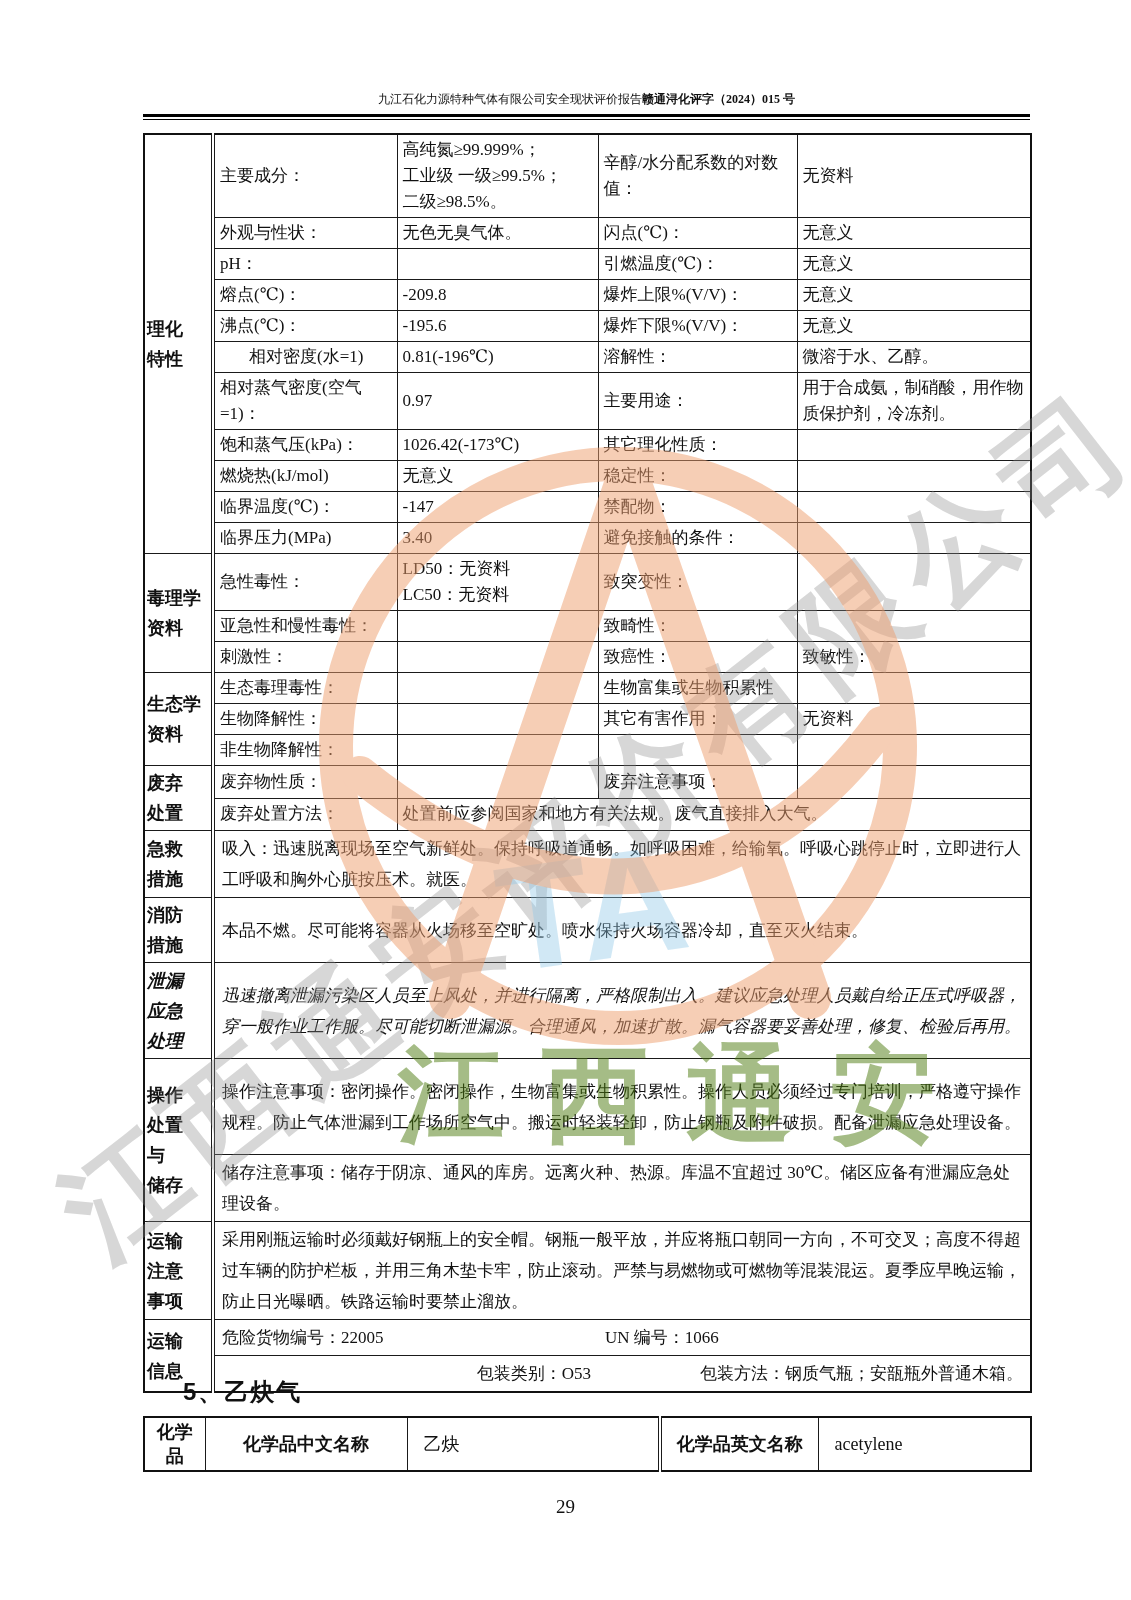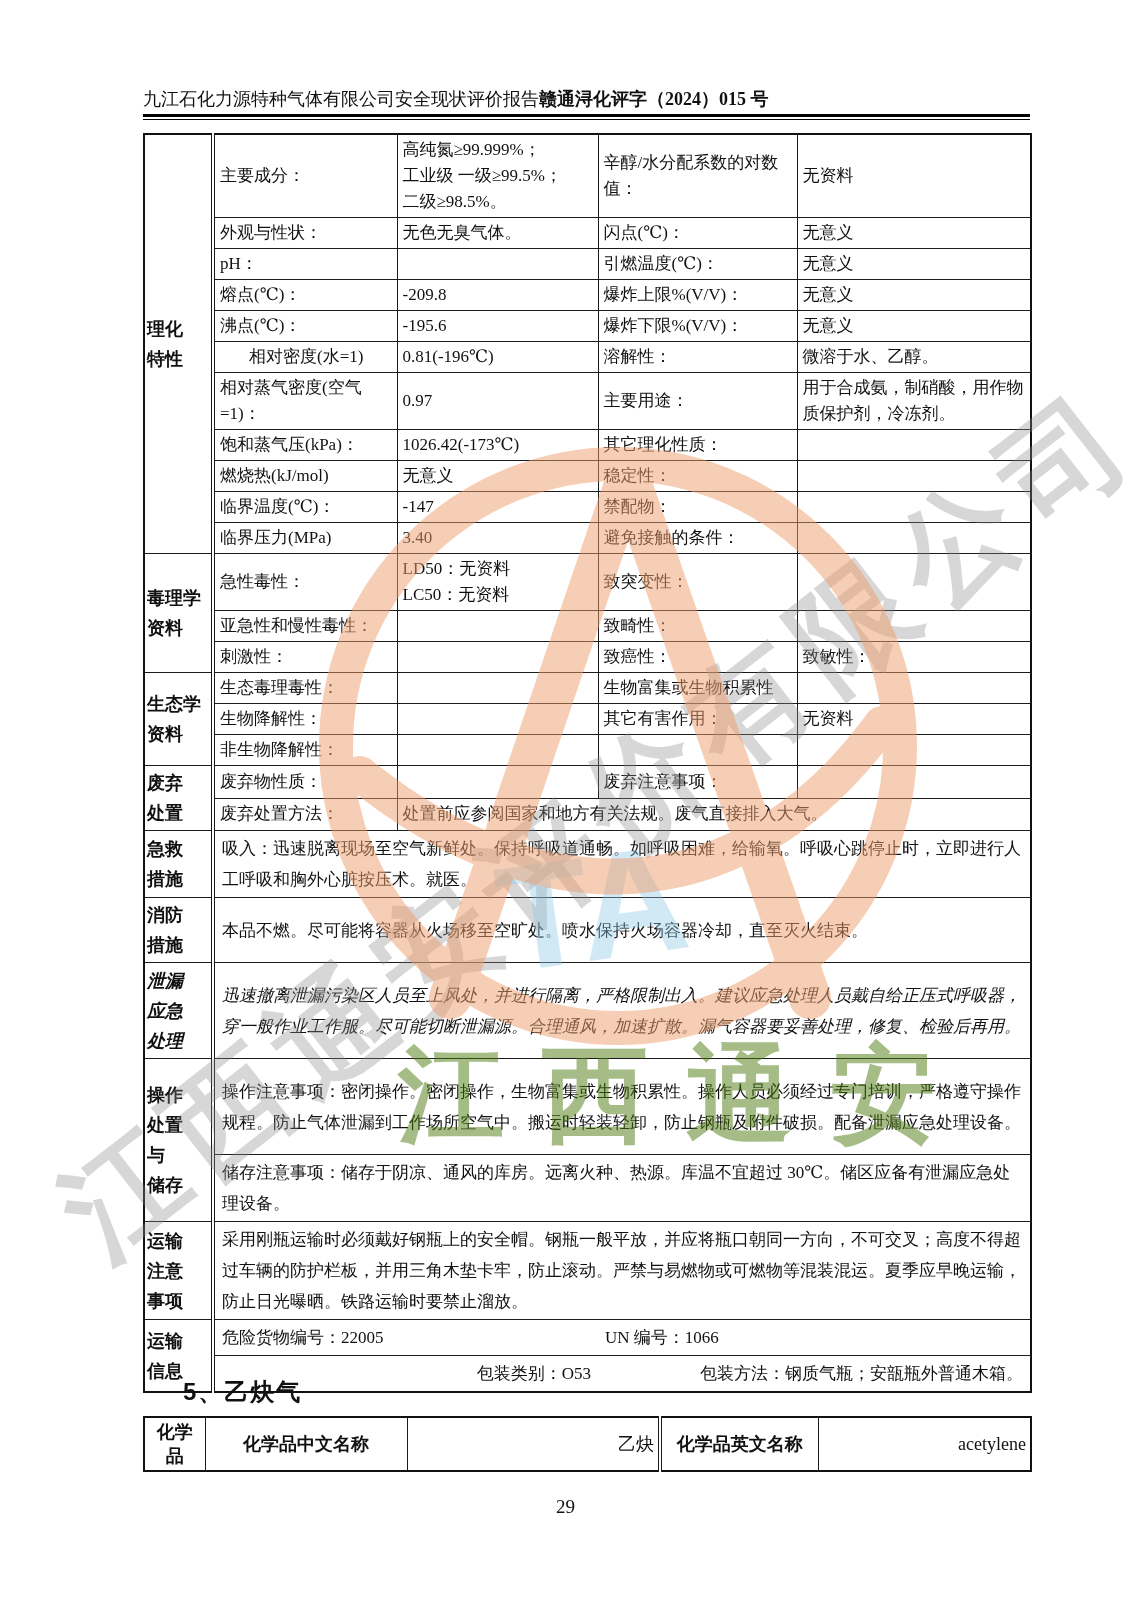--- a/index.html
+++ b/index.html
@@ -4,22 +4,22 @@
 <style>
   html,body { margin:0; padding:0; background:#e8e8e8; }
   .page {
     position:relative; width:1131px; height:1600px; margin:0 auto;
     background:#ffffff; overflow:hidden;
     font-family:"Liberation Serif","DejaVu Serif",serif; color:#111;
   }
   
   .header {
     position:absolute; top:88px; left:143px; width:887px;
-    display:flex; justify-content:flex-start; align-items:flex-end;
-    font-size:18px; line-height:22px;
+    display:flex; justify-content:center; align-items:flex-end;
+    font-size:12px; line-height:22px;
   }
   .doc-no { font-weight:bold; }
   .header-rule {
     position:absolute; top:114px; left:143px; width:887px; height:2px;
     border-top:3px solid #000; border-bottom:1px solid #000;
   }
   
   table.main {
     position:absolute; top:133px; left:143px; width:887px;
     border-collapse:collapse; table-layout:fixed;
@@ -52,21 +52,21 @@
     position:absolute; top:1416px; left:143px; width:887px;
     border-collapse:collapse; table-layout:fixed;
     border:2px solid #111; font-size:18px;
   }
   table.bottom td { border:1px solid #1a1a1a; height:40px; padding:2px 4px; vertical-align:middle; }
   table.bottom td.bt-grp,
   table.bottom td.bt-label {
     font-family:"Liberation Sans","DejaVu Sans",sans-serif;
     font-weight:bold; text-align:center;
   }
-  table.bottom td.bt-value { text-align:right;padding-left:16px; }
+  table.bottom td.bt-value { text-align:left;padding-left:16px; }
   table.bottom td.dbl { border-left:4px double #1a1a1a; }
   
   .page-number {
     position:absolute; top:1496px; left:0; width:100%;
     text-align:center; font-size:19px;
   }
   
   .wm { position:absolute; pointer-events:none; z-index:5; }
   .wm-diag {
     left:30px; top:1168px; transform:rotate(-38deg); transform-origin:0 0;

